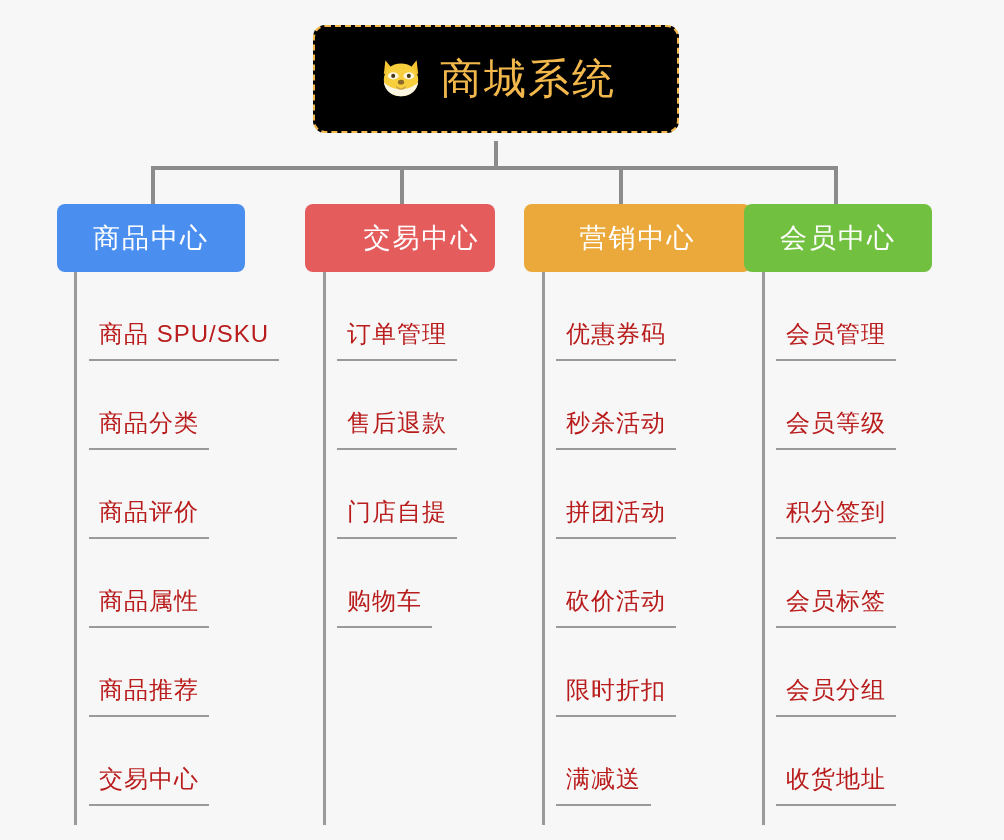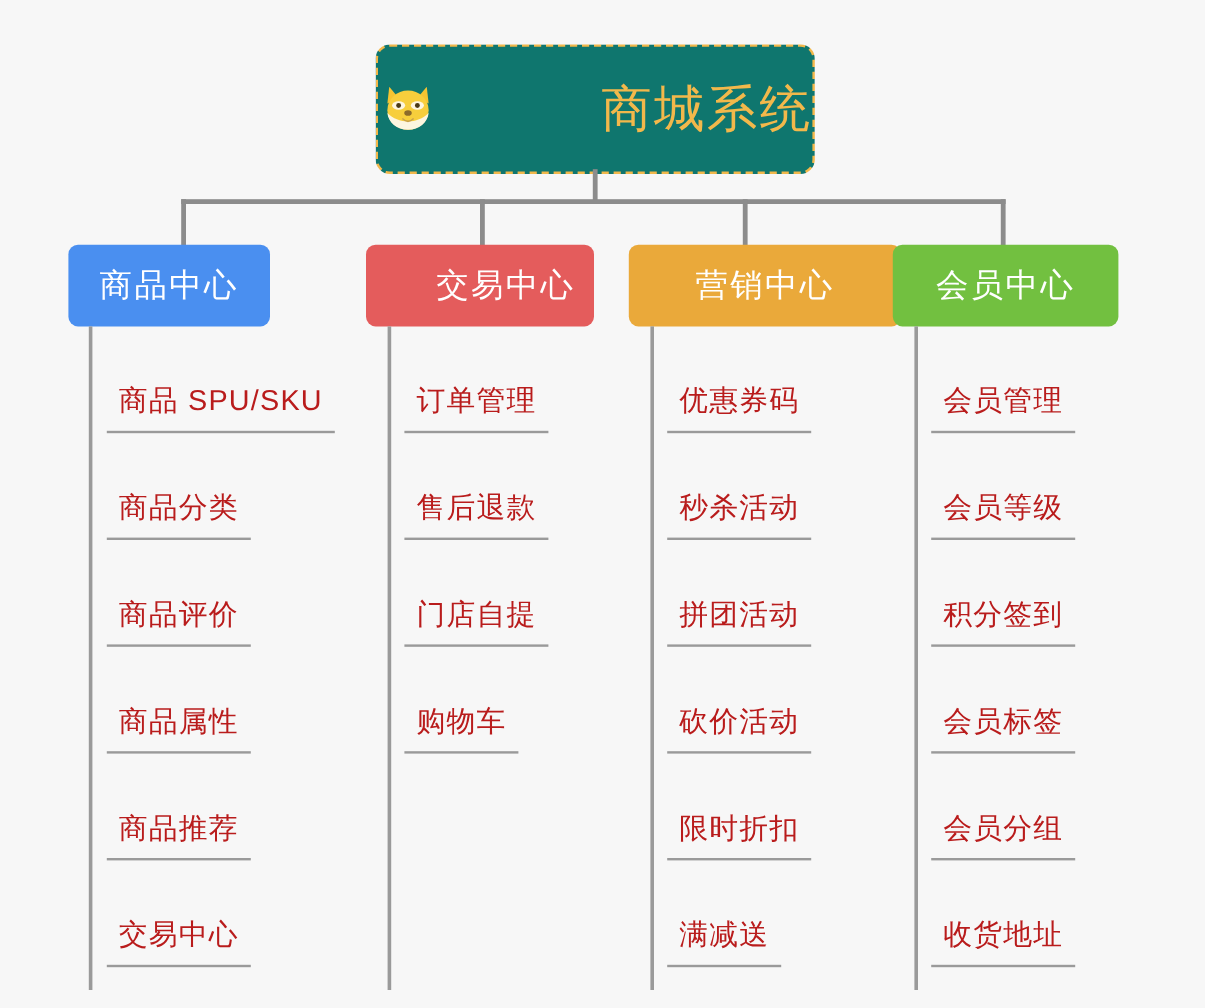--- a/index.html
+++ b/index.html
@@ -18,30 +18,30 @@
   #mindmap {
     position: relative;
     width: 1004px;
     height: 840px;
   }
 
   
   .root-node {
     position: absolute;
     left: 313px;
-    top: 37px;
+    top: 25px;
     width: 366px;
     height: 108px;
-    background: #0f766e;
+    background: #000000;
     border: 2px dashed #f2b84b;
     border-radius: 12px;
     box-sizing: border-box;
     display: flex;
     align-items: center;
-    justify-content: space-between;
+    justify-content: center;
     gap: 14px;
   }
   .root-emoji {
     font-size: 44px;
     line-height: 1;
     display: block;
     width: 50px;
     height: 50px;
   }
   .root-emoji svg { display: block; }
@@ -120,21 +120,21 @@
     border-bottom: 2px solid #9a9a9a;
     margin-left: 32px;
   }
 
   
   .col-0 { left: 57px; }
   .col-1 { left: 305px; }
   .col-2 { left: 524px; }
   .col-3 { left: 744px; }
 
-  .col-0 .cat-box { width: 168px; background: #4a8ff0; }
+  .col-0 .cat-box { width: 188px; background: #4a8ff0; }
   .col-1 .cat-box { width: 190px; background: #e45c5c; padding-left: 43px; }
   .col-2 .cat-box { width: 227px; background: #eaa93a; }
   .col-3 .cat-box { width: 188px; background: #72c040; }
 
   .col-0 .spine { left: 17px; height: 553px; }
   .col-1 .spine { left: 18px; height: 553px; }
   .col-2 .spine { left: 18px; height: 553px; }
   .col-3 .spine { left: 18px; height: 553px; }
 </style>
 </head>

